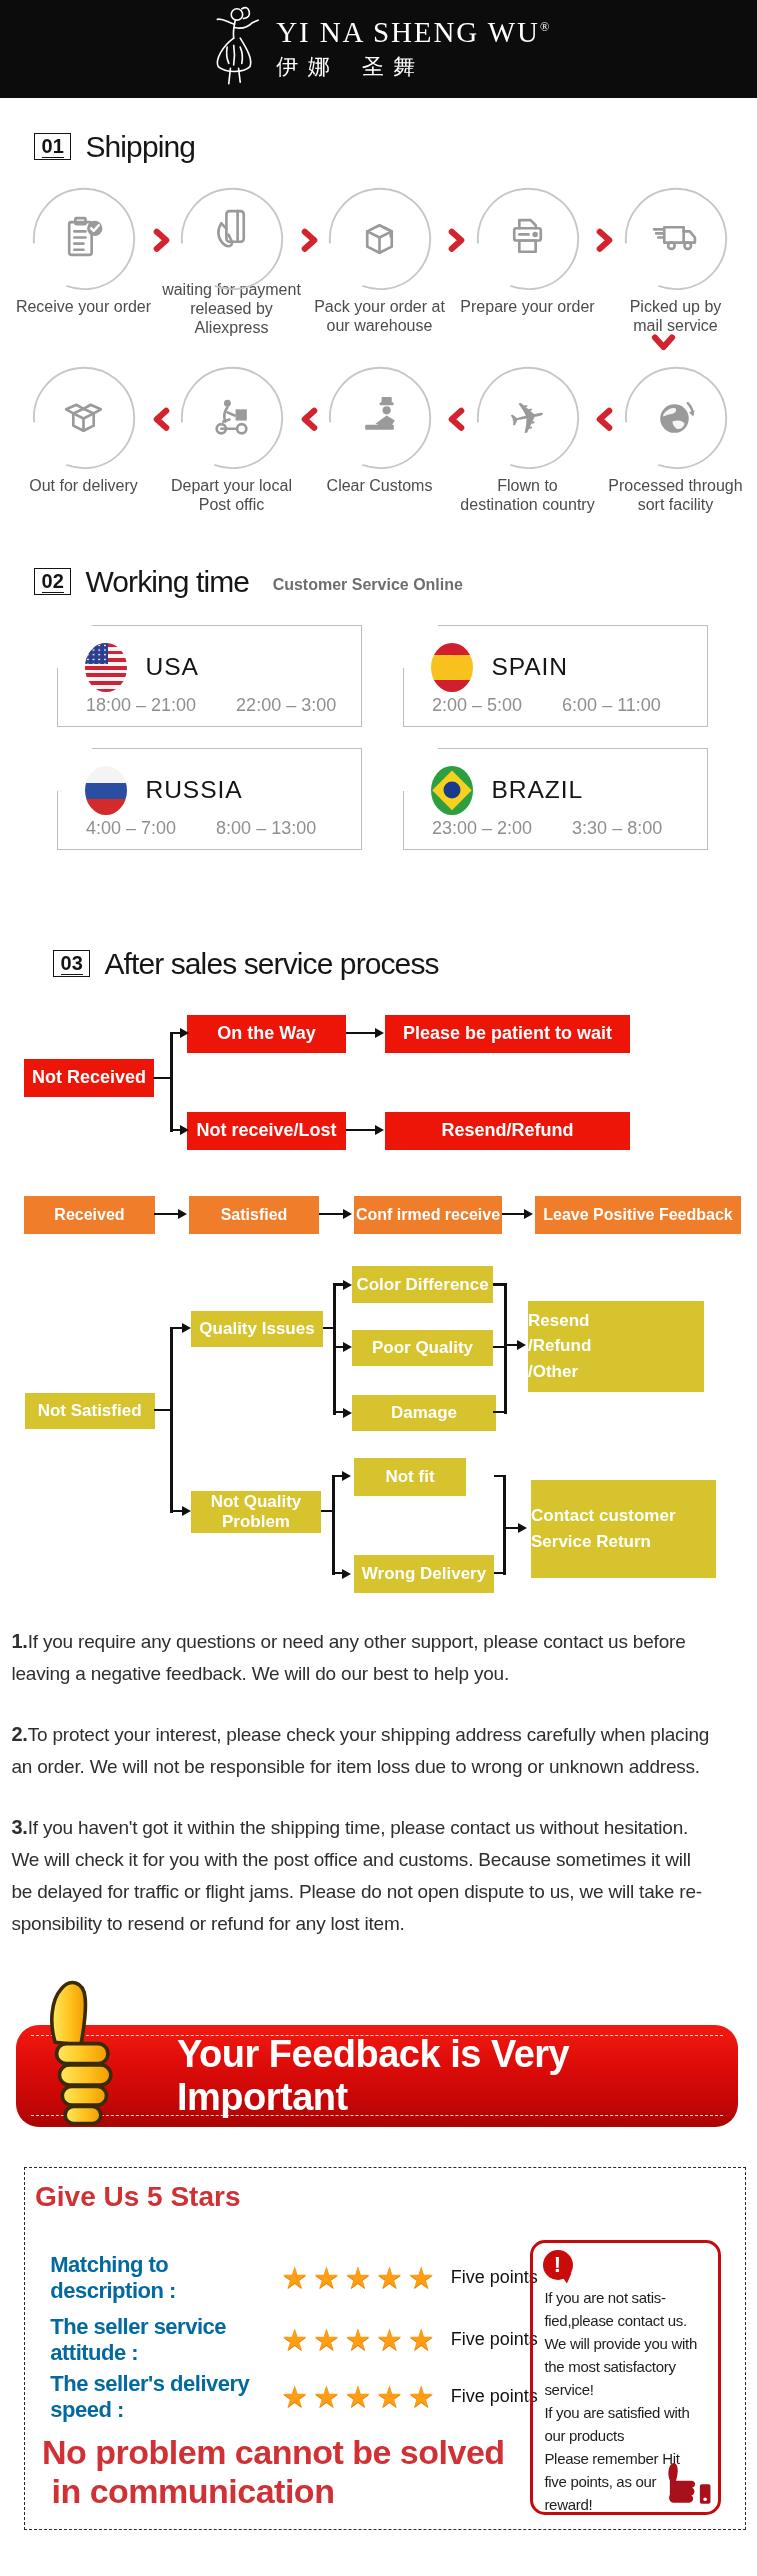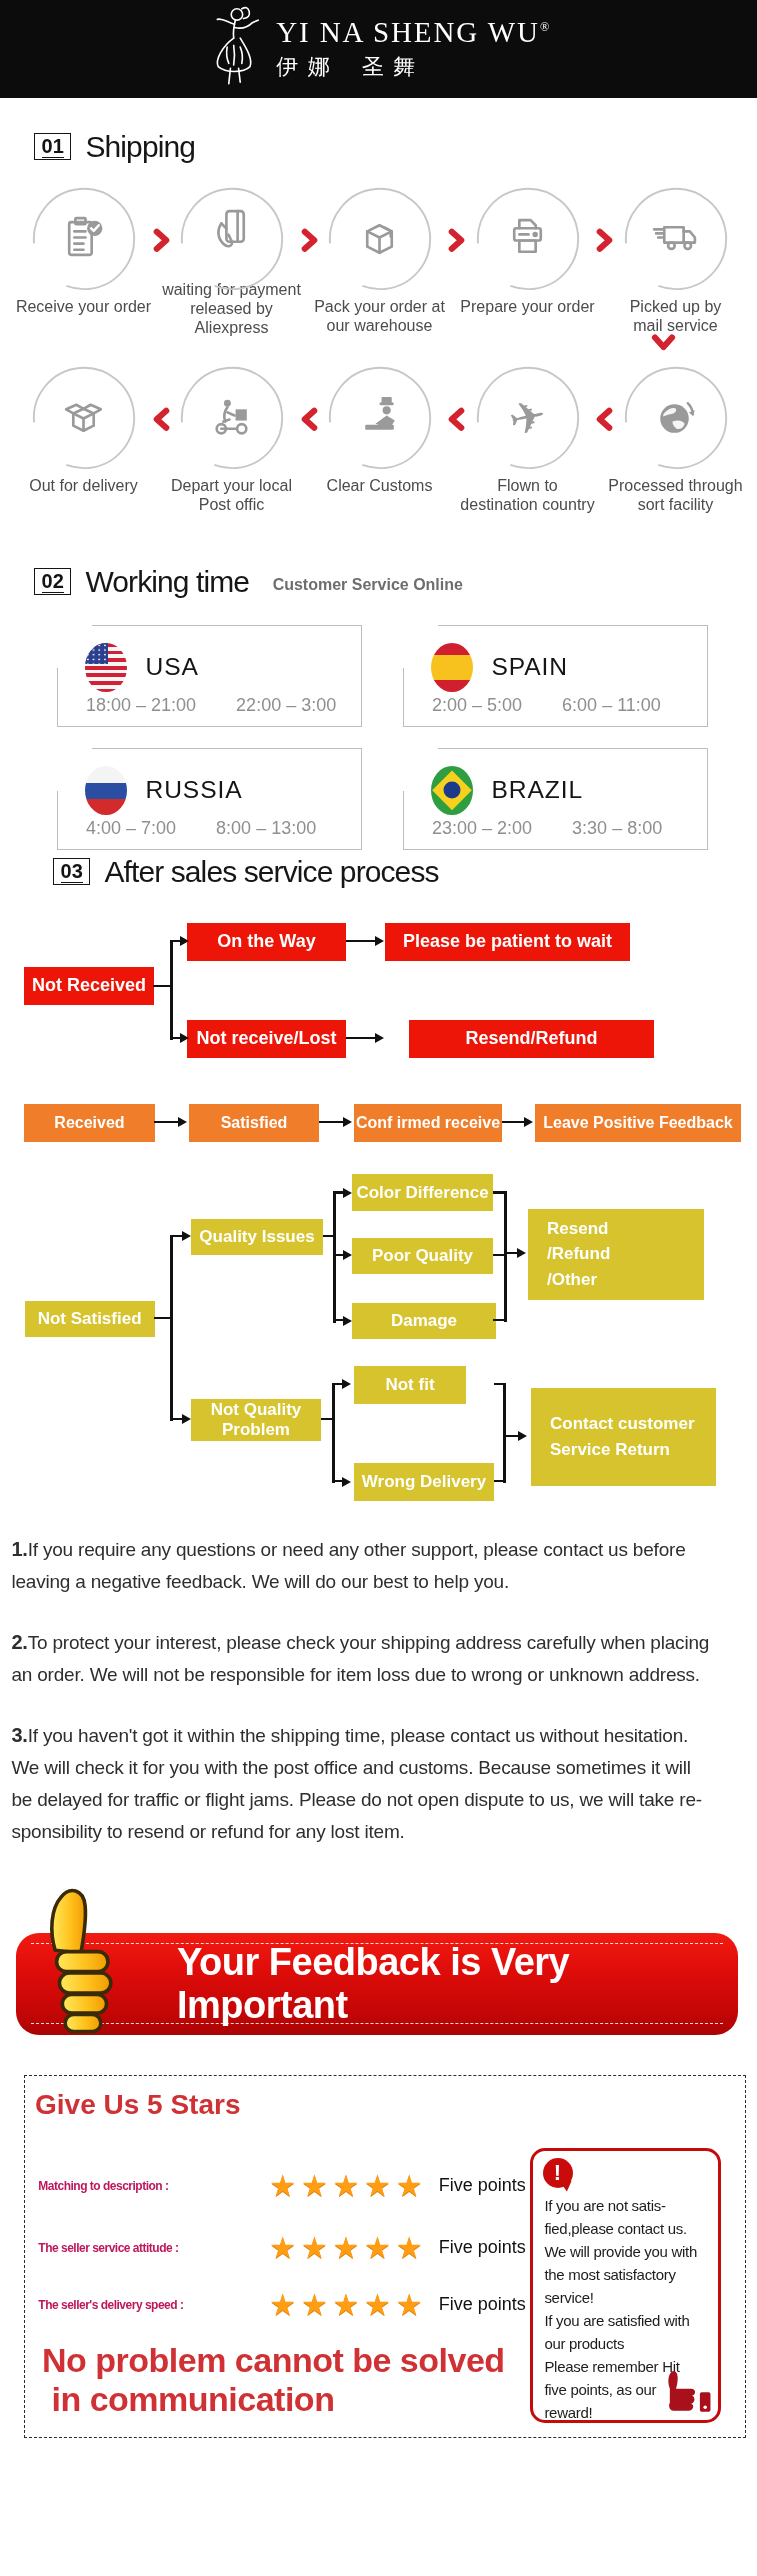--- a/index.html
+++ b/index.html
@@ -50,21 +50,21 @@
   .flag.brazil { background:#2f9e41; }
   .flag.brazil::before { content:""; position:absolute; left:50%; top:50%; width:27.5px; height:27.5px; background:#f8d01e; transform:translate(-50%,-50%) rotate(45deg); }
   .flag.brazil::after { content:""; position:absolute; left:50%; top:50%; width:17px; height:17px; border-radius:50%; background:#1b3a8c; transform:translate(-50%,-50%); }
 
   
   .flow { position:relative; }
   .fbox { position:absolute; display:flex; align-items:center; justify-content:center; color:#fff; font-weight:bold; text-align:center; }
   .fr { background:#ed1408; font-size:18px; }
   .fo { background:#f07d2a; font-size:16px; }
   .fy { background:#d6c32e; font-size:17px; line-height:1.15; }
-  .fy.left { justify-content:flex-start; text-align:left; padding-left:19px; line-height:1.5; }
+  .fy.left { justify-content:flex-start; text-align:left; padding-left:0; line-height:1.5; }
   .ln { position:absolute; background:#111; }
   .tri { position:absolute; width:0; height:0; border-top:5.7px solid transparent; border-bottom:5.7px solid transparent; border-left:9.5px solid #111; }
 
   
   .notes { margin:19px 0 0 11.4px; width:738px; color:#2e2e2e; }
   .notes p { font-size:19px; line-height:32px; letter-spacing:-0.2px; }
   .notes p + p { margin-top:28px; }
   .notes b { font-size:20px; }
 
   
@@ -75,21 +75,21 @@
     display:flex; align-items:center; justify-content:center; padding-left:161px; }
   .banner::before { content:""; position:absolute; left:15px; right:15px; top:10.4px; bottom:10.4px;
     border-top:1.9px dashed rgba(255,255,255,.85); border-bottom:1.9px dashed rgba(255,255,255,.85); }
   .banner-txt { color:#fff; font-size:38px; font-weight:bold; letter-spacing:-0.5px; }
   .thumb-big { position:absolute; left:24.6px; top:0; }
 
   
   .fb { position:relative; margin:31px 0 0 24px; width:722px; height:363px; border:1.9px dashed #2b2b2b; }
   .fb-title { position:absolute; left:10px; top:13.3px; width:516px; text-align:left; color:#cf3134; font-size:28px; font-weight:bold; }
   .fb-row { position:absolute; left:13.3px; height:38px; display:flex; align-items:center; }
-  .fb-label { width:231px; font-size:12px; font-weight:bold; letter-spacing:-0.5px; color:#be185d; flex:none; }
+  .fb-label { width:231px; font-size:22px; font-weight:bold; letter-spacing:-0.5px; color:#0369a1; flex:none;margin-left:12px; }
   .fb-stars { font-size:30px; color:#ff9d14; letter-spacing:4.7px; margin-right:11.4px; text-shadow:0 0.9px 0 #d87d00; white-space:nowrap; }
   .fb-suffix { font-size:18px; color:#111; }
   .tip { position:absolute; left:505px; top:72px; width:191px; height:275px; border:3.8px solid #c40a0a; border-radius:15px; padding:7.6px 11.4px; }
   .tip-txt { margin-top:36px; font-size:15px; line-height:23px; letter-spacing:-0.3px; color:#1d1d1d; }
   .excl { position:absolute; left:9.5px; top:7.6px; width:30px; height:30px; background:#c90b0b; border-radius:50%;
     color:#fff; font-weight:bold; font-size:22px; display:flex; align-items:center; justify-content:center; }
   .excl::after { content:""; position:absolute; right:-5.7px; bottom:0; border:6.6px solid transparent; border-left:10.4px solid #c90b0b; transform:rotate(-35deg); }
   .tip-thumb { position:absolute; right:3.8px; bottom:5.7px; }
   .slogan { position:absolute; left:17px; top:265px; color:#cf3134; font-weight:bold; font-size:34px; line-height:39px; letter-spacing:-0.5px; }
   .slogan div:last-child { padding-left:9.5px; }
@@ -346,31 +346,31 @@
         <span class="flag brazil"></span>
         <span class="wt-name">BRAZIL</span>
       </div>
       <div class="wt-times">
         <span>23:00 – 2:00</span>
         <span>3:30 – 8:00</span>
       </div>
     </div>
   </div>
 
-  <div class="sec-title" style="padding-left:19px;">
+  <div class="sec-title" style="margin-top:92px;padding-left:19px;">
     <span class="sec-num"><i>03</i></span>
     <span class="sec-txt">After sales service process</span>
   </div>
 
   <div class="flow" style="margin-top:16px; height:161px;">
     <div class="fbox fr" style="left:24px; top:57px; width:130px; height:38px;">Not Received</div>
     <div class="fbox fr" style="left:187px; top:13.3px; width:159px; height:38px;">On the Way</div>
     <div class="fbox fr" style="left:385px; top:13.3px; width:245px; height:38px;">Please be patient to wait</div>
     <div class="fbox fr" style="left:187px; top:110px; width:159px; height:38px;">Not receive/Lost</div>
-    <div class="fbox fr" style="left:385px; top:110px; width:245px; height:38px;margin-left:24px;">Resend/Refund</div>
+    <div class="fbox fr" style="left:385px; top:110px; width:245px; height:38px;">Resend/Refund</div>
     <div class="ln" style="left:153px; top:75px; width:19px; height:2.8px;"></div>
     <div class="ln" style="left:170px; top:30px; width:2.8px; height:100px;"></div>
     <div class="ln" style="left:173px; top:30px; width:7.6px; height:2.8px;"></div>
     <div class="tri" style="left:180px; top:26.5px;"></div>
     <div class="ln" style="left:173px; top:127px; width:7.6px; height:2.8px;"></div>
     <div class="tri" style="left:180px; top:123px;"></div>
     <div class="ln" style="left:346px; top:30px; width:30px; height:2.8px;"></div>
     <div class="tri" style="left:375px; top:26.5px;"></div>
     <div class="ln" style="left:346px; top:127px; width:30px; height:2.8px;"></div>
     <div class="tri" style="left:375px; top:123px;"></div>

